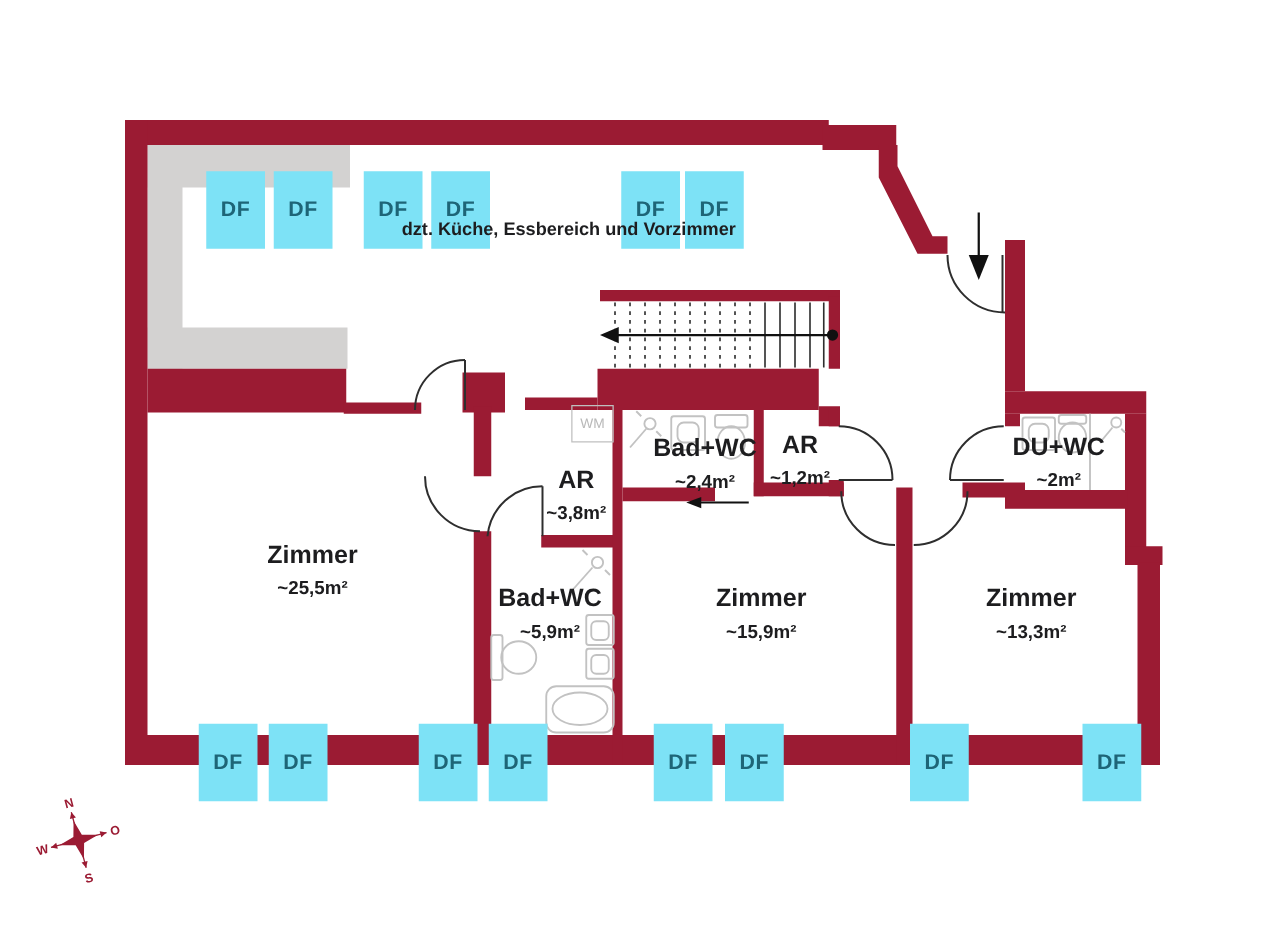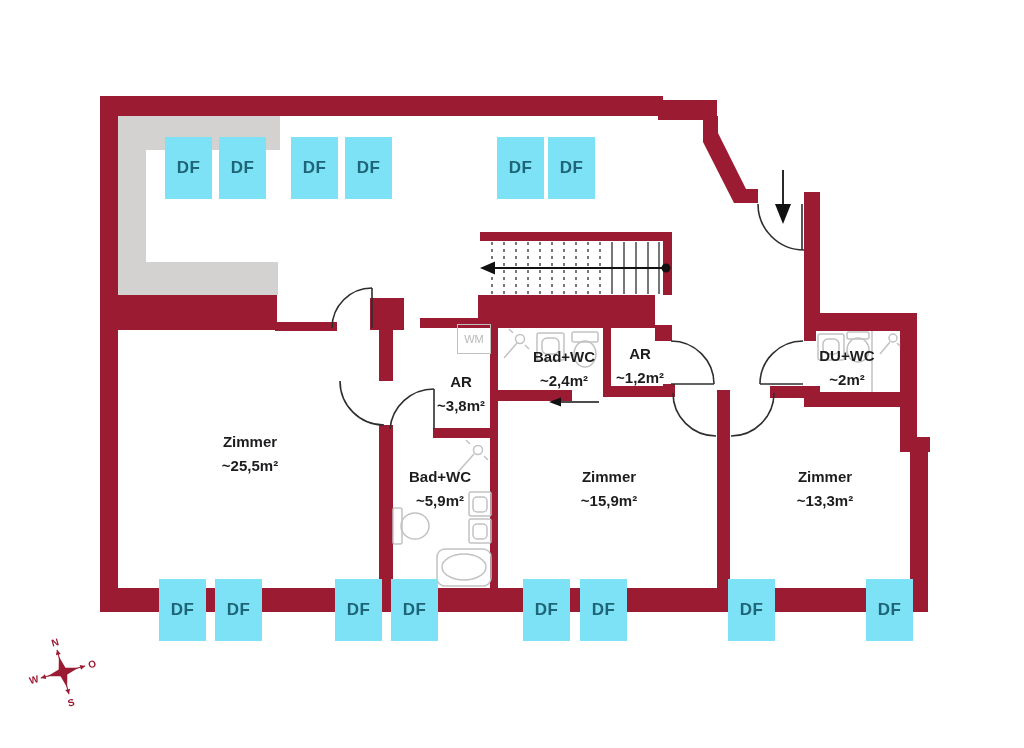--- a/index.html
+++ b/index.html
@@ -6,21 +6,21 @@
   #plan{position:relative;width:1024px;height:748px;background:#ffffff;overflow:hidden;
         font-family:"Liberation Sans", sans-serif;}
   .wall{position:absolute;background:#9b1b33;z-index:2;}
   .gray{position:absolute;background:#d3d2d1;z-index:1;}
   svg.overlay{position:absolute;left:0;top:0;z-index:3;}
   .df{position:absolute;width:47px;height:62px;background:#7de2f6;z-index:4;
       display:flex;align-items:center;justify-content:center;
       color:#1e6577;font-size:17px;font-weight:600;letter-spacing:.5px;margin-top:34px;}
   .room-label{position:absolute;z-index:5;transform:translateX(-50%);
       text-align:center;color:#1d1d1f;font-weight:700;white-space:nowrap;}
-  .room-label .ln1{display:block;font-size:15px;line-height:1.0;}
+  .room-label .ln1{display:block;font-size:20px;line-height:1.0;}
   .room-label .ln2{display:block;font-size:15px;line-height:1.0;margin-top:9px;}
   .kitchen-label .ln1{font-size:14.5px;}
   .wm-box{position:absolute;left:457px;top:324px;width:32px;height:28px;border:1.6px solid #bfbfbf;
       z-index:5;display:flex;align-items:center;justify-content:center;
       color:#b9b9b9;font-size:11px;font-weight:400;}
 </style>
 </head>
 <body>
 
 <div id="plan">
@@ -246,20 +246,21 @@
     </div>
   <div class="df" style="left:866px;top:545px;">
       <span>DF</span>
     </div>
 
   <div class="wm-box">
     <span>WM</span>
   </div>
 
   <div class="room-label kitchen-label" style="left:455px;top:177px;">
+    <span class="ln1">dzt. Küche, Essbereich und Vorzimmer</span>
   </div>
   <div class="room-label" style="left:250px;top:434px;">
     <span class="ln1">Zimmer</span>
     <span class="ln2">~25,5m²</span>
   </div>
   <div class="room-label" style="left:461px;top:374px;">
     <span class="ln1">AR</span>
     <span class="ln2">~3,8m²</span>
   </div>
   <div class="room-label" style="left:564px;top:349px;">

